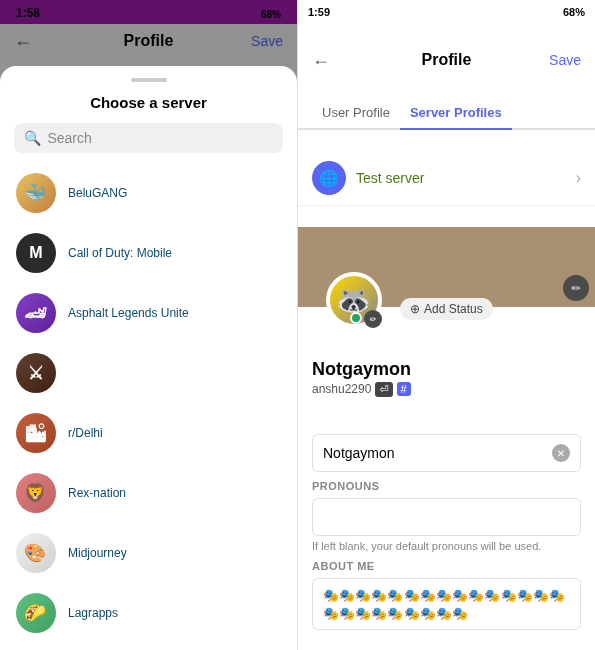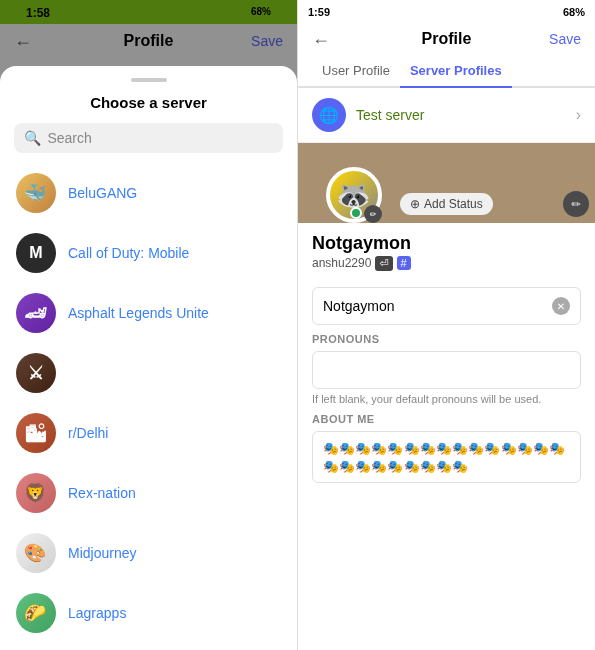--- a/index.html
+++ b/index.html
@@ -19,25 +19,25 @@
       background: #f2f2f2;
       display: flex;
       flex-direction: column;
       position: relative;
       border-right: 1px solid #ddd;
     }
 
     .status-bar {
       display: flex;
       justify-content: space-between;
-      align-items: flex-start;
-      padding: 6px 26px 4px;
+      align-items: flex-end;
+      padding: 6px 16px 4px;
       font-size: 11px;
       font-weight: 600;
-      background: #84cc16;
+      background: #a21caf;
     }
 
     .status-bar-left { font-size: 12px; font-weight: 700; }
     .status-bar-right { display: flex; gap: 3px; align-items: center; font-size: 10px; }
 
     .top-nav {
       display: flex;
       align-items: center;
       padding: 6px 14px;
       background: #f2f2f2;
@@ -160,33 +160,34 @@
       flex-shrink: 0;
       display: flex;
       align-items: center;
       justify-content: center;
       font-size: 18px;
       font-weight: 700;
       color: #fff;
     }
 
     .server-name {
-      font-size: 14px;
-      color: #3b82f6;
+      font-size: 12px;
+      color: #0c4a6e;
       font-weight: 500;
     }
 
     
     .right-panel {
       width: 297px;
       height: 650px;
       background: #fff;
       display: flex;
       flex-direction: column;
       overflow: hidden;
+      gap: 21px;
     }
 
     .right-status-bar {
       display: flex;
       justify-content: space-between;
       align-items: center;
       padding: 6px 10px 4px;
       font-size: 11px;
       font-weight: 600;
       background: #fff;

